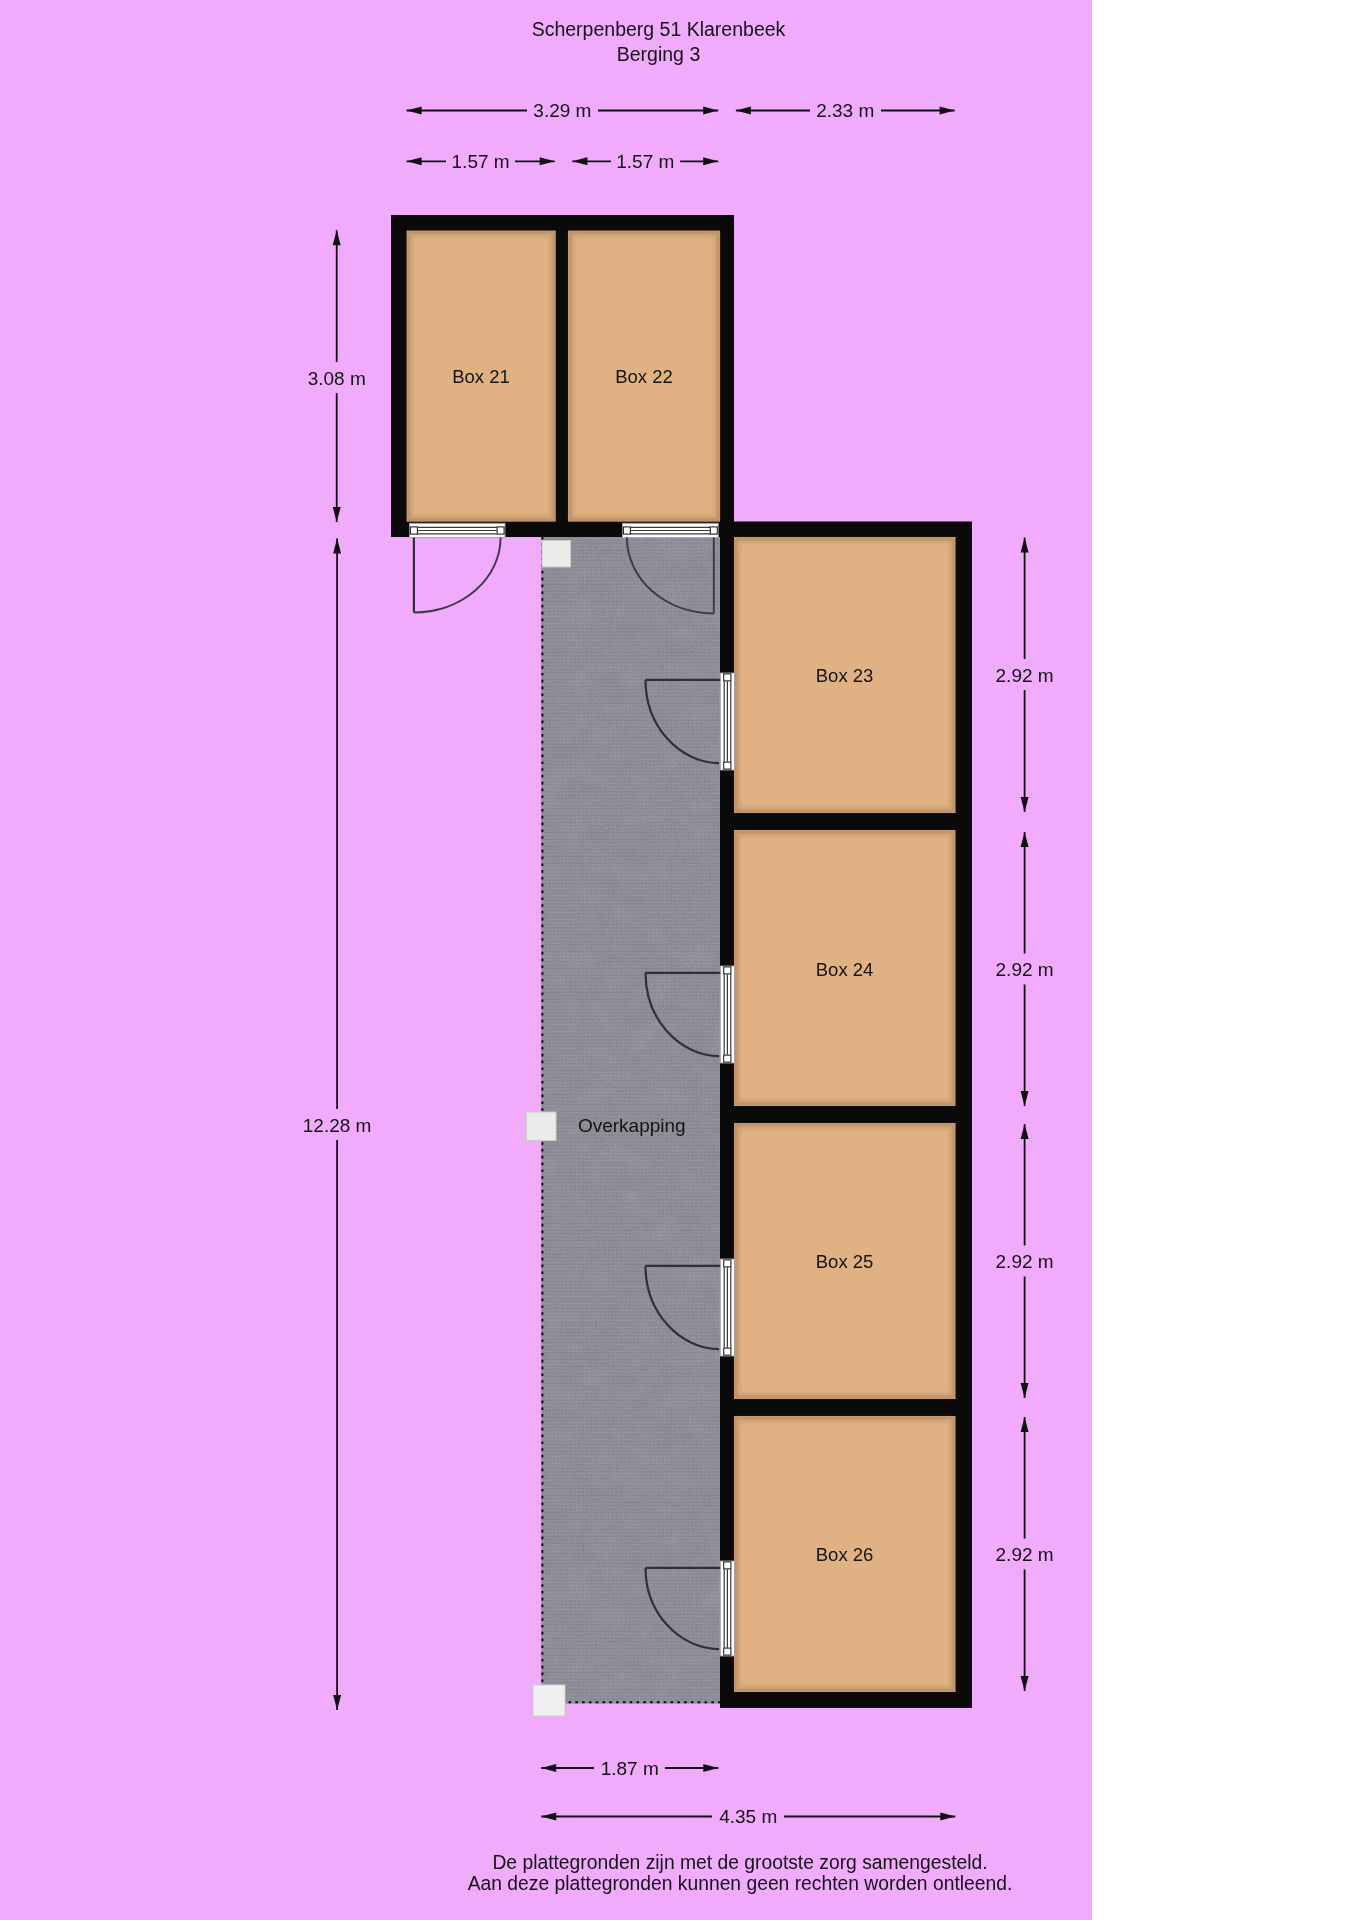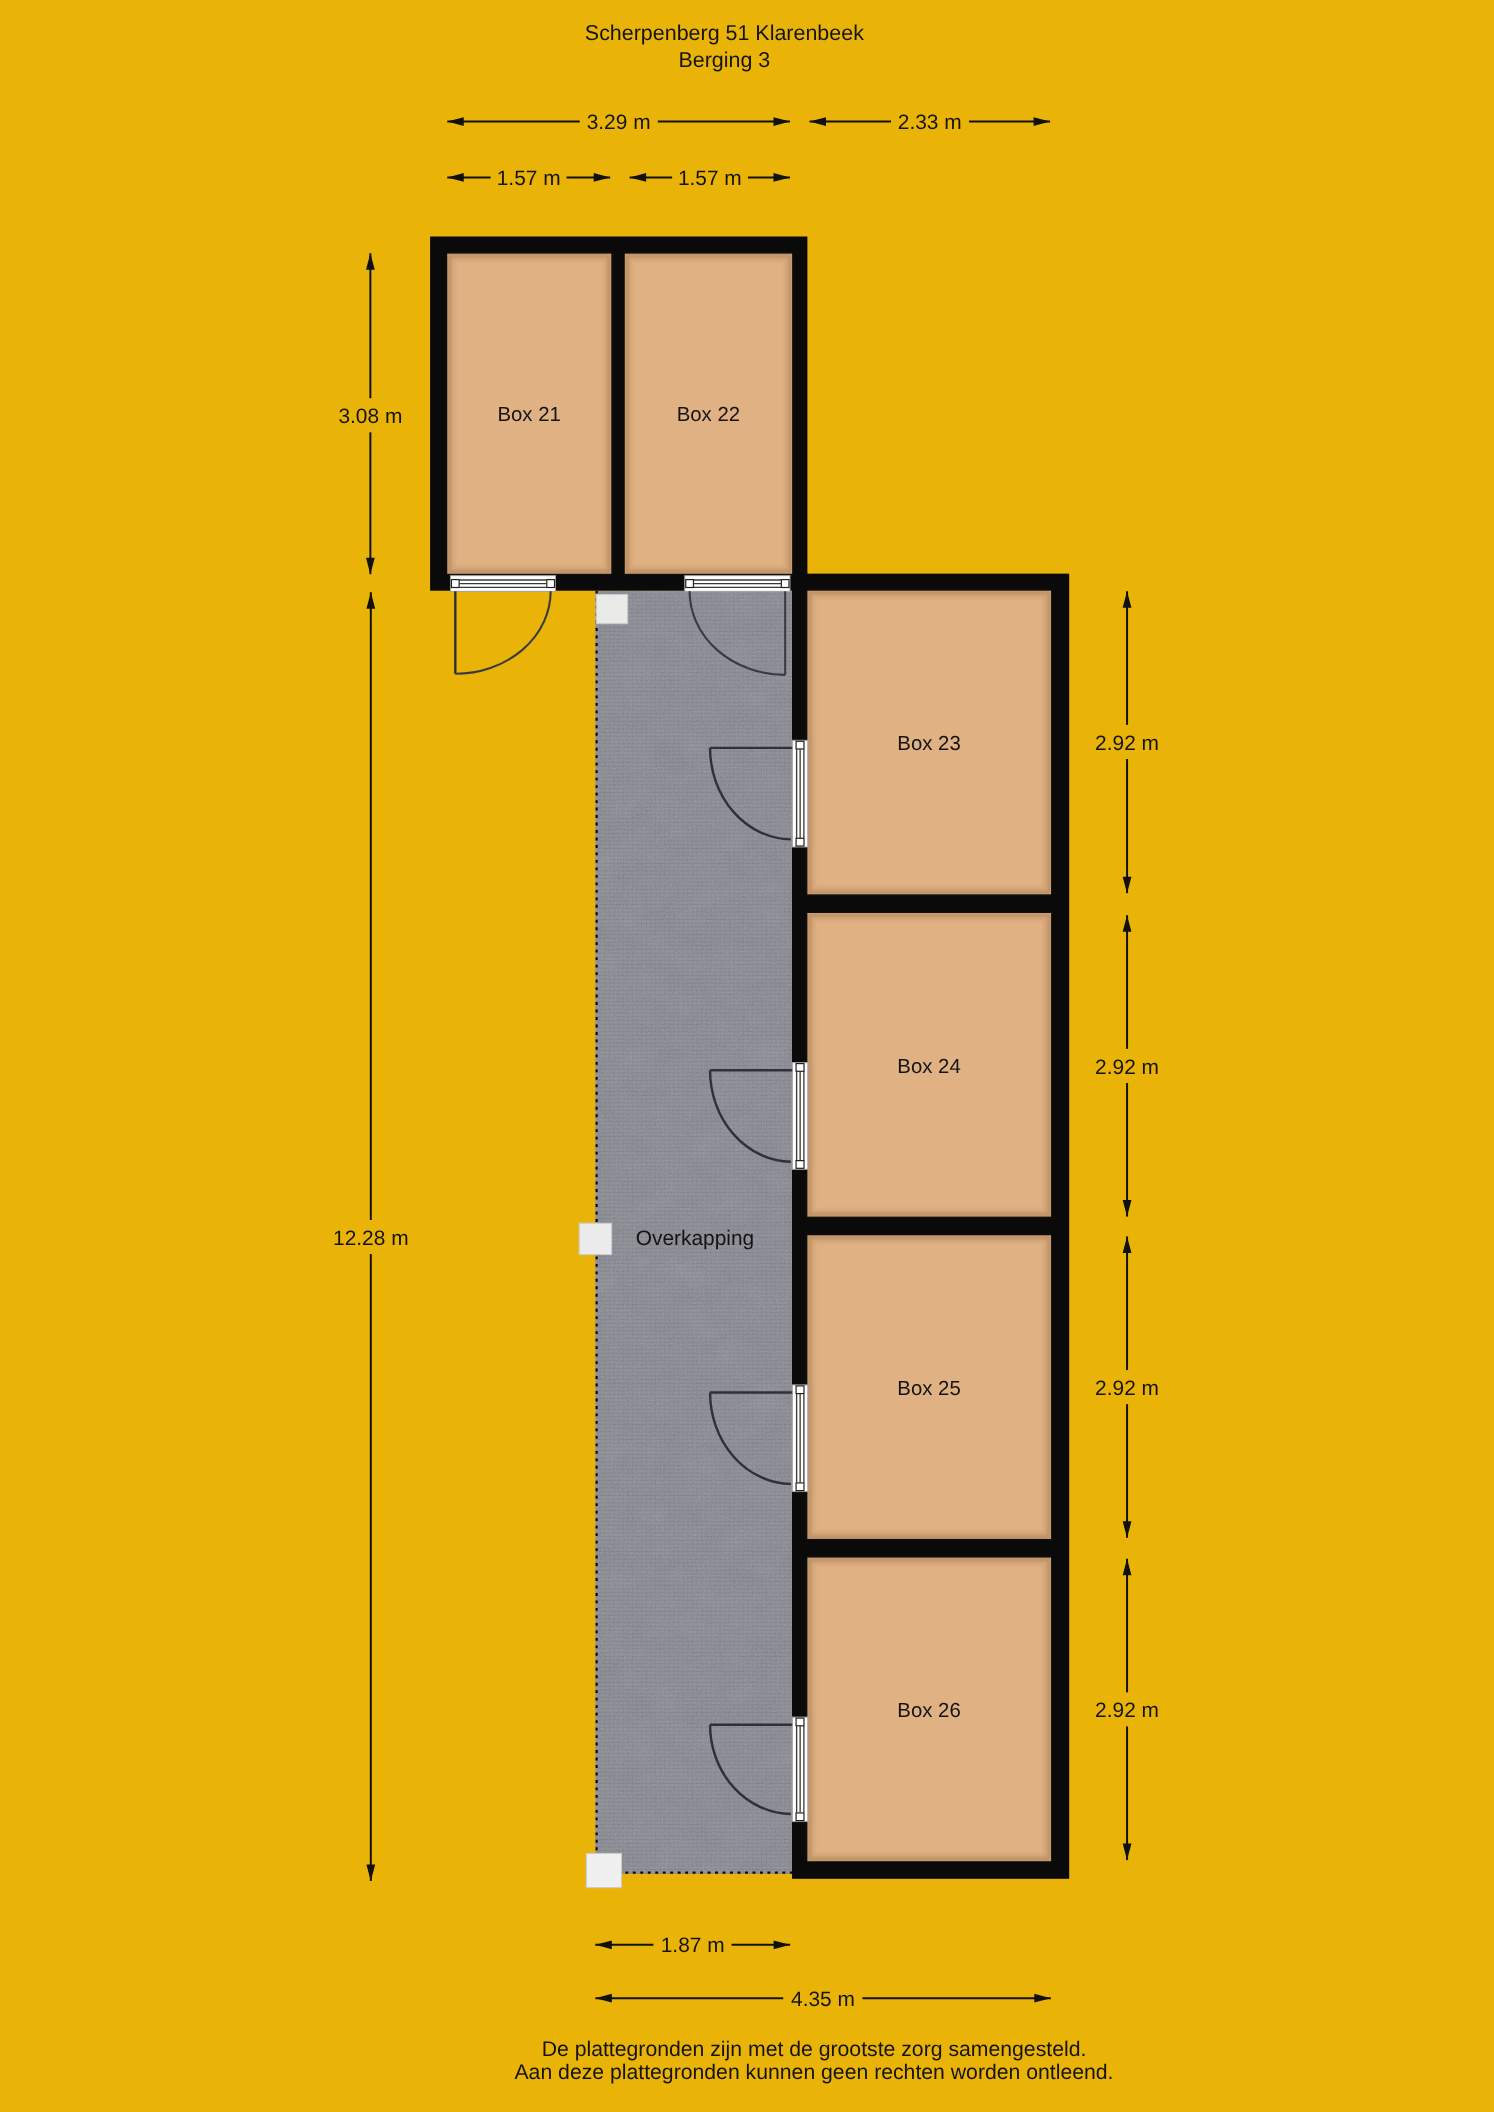--- a/index.html
+++ b/index.html
@@ -1,16 +1,16 @@
 <!DOCTYPE html>
 <html><head>
 <meta charset="utf-8">
 <style>
   html,body{margin:0;padding:0;background:#ffffff;}
-  .page{position:relative;width:1358px;height:1920px;background:#eab308;overflow:hidden;}
+  .page{position:relative;width:1092px;height:1920px;background:#f0abfc;overflow:hidden;}
   text{font-family:"Liberation Sans", sans-serif;fill:#141414;}
 </style>
 </head>
 <body>
 <div class="page">
 <svg width="1358" height="1920" viewBox="0 0 1358 1920" xmlns="http://www.w3.org/2000/svg">
 <defs>
   <filter id="noise" x="0" y="0" width="100%" height="100%">
     <feTurbulence type="fractalNoise" baseFrequency="0.8" numOctaves="2" seed="7" stitchTiles="stitch"></feTurbulence>
     <feColorMatrix type="saturate" values="0"></feColorMatrix>

